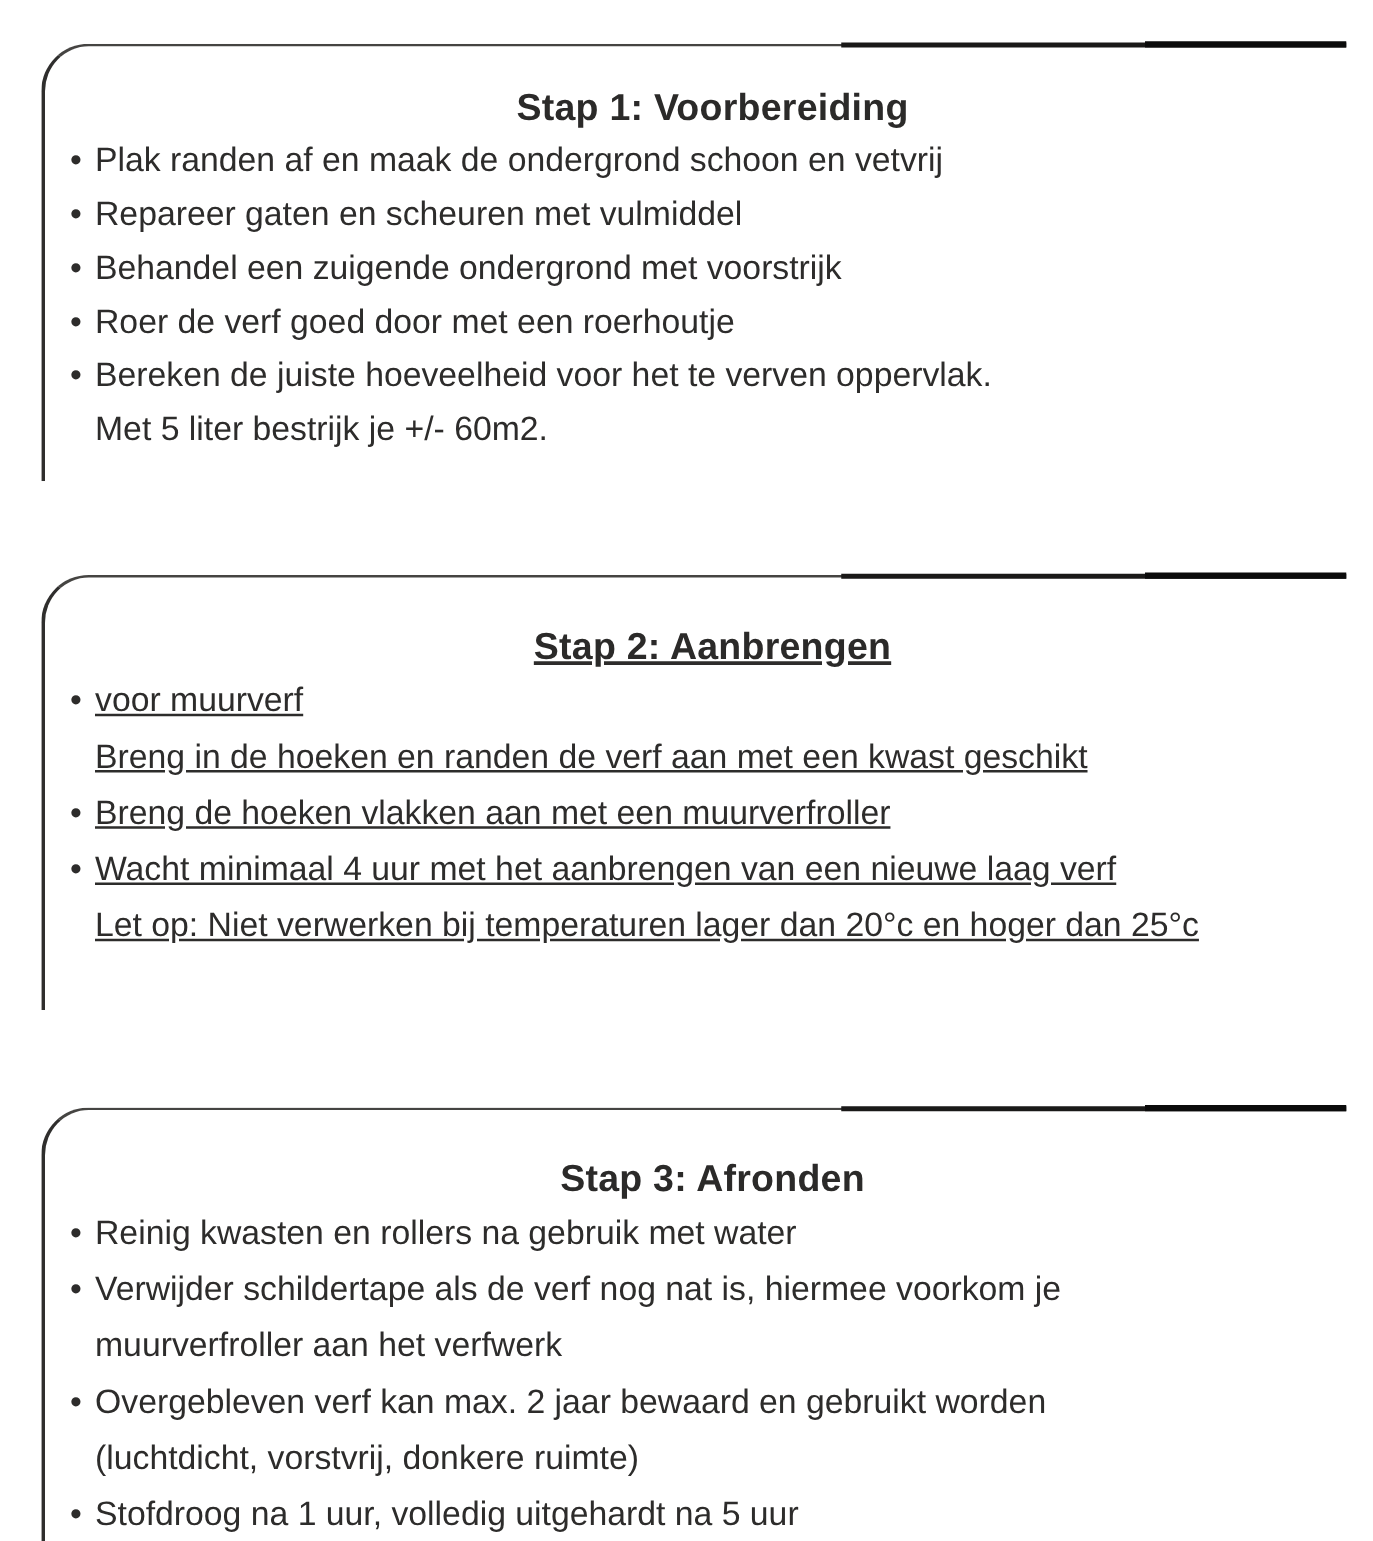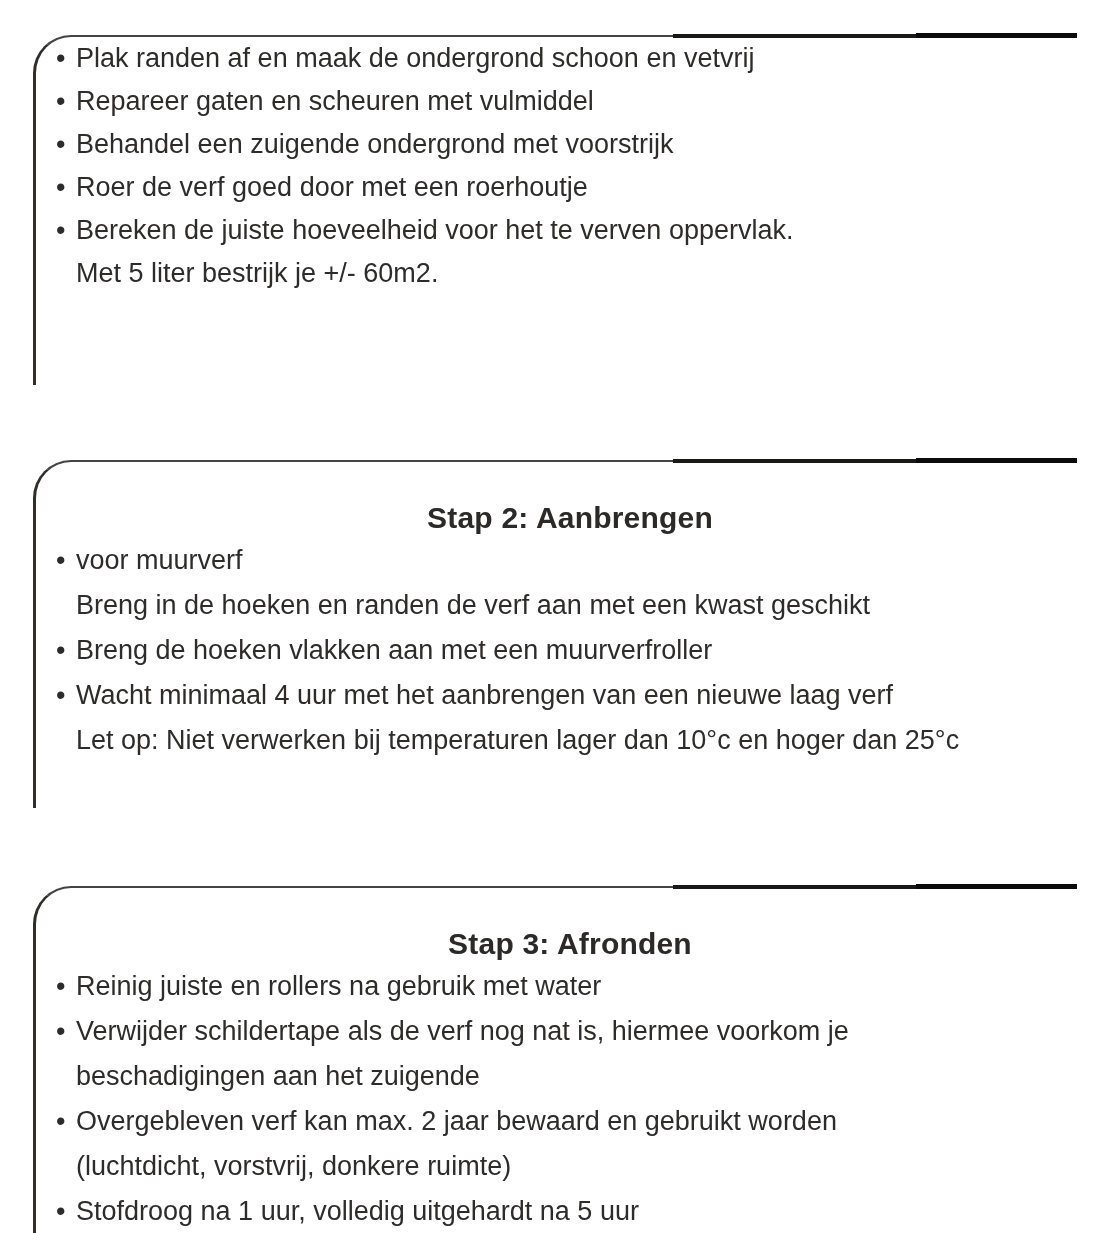--- a/index.html
+++ b/index.html
@@ -18,21 +18,21 @@
   .step-box {
     position: absolute;
     left: 33px;
     width: 1043px;
     border-left: 3px solid #2f2e2d;
     border-top: 2px solid #454442;
     border-top-left-radius: 38px;
     box-sizing: border-box;
   }
   .step-box.b1 { top: 35px;  height: 350px; }
-  .step-box.b2 { top: 460px; height: 348px; }
+  .step-box.b2 { top: 460px; height: 348px; text-decoration: underline; }
   .step-box.b3 { top: 886px; height: 349px; }
 
   
   .top-accent-medium {
     position: absolute;
     top: -3px;
     left: 637px;
     right: -1px;
     height: 4px;
     background: #1a1918;
@@ -80,20 +80,21 @@
     color: #2d2c2b;
   }
   .bullet-line { white-space: nowrap; }
 </style>
 </head>
 <body>
 
 <section class="step-box b1">
   <div class="top-accent-medium"></div>
   <div class="top-accent-thick"></div>
+  <h2 class="step-title">Stap 1: Voorbereiding</h2>
   <ul class="bullet-list">
     <li>
       <span class="bullet-dot">•</span>
       <div class="bullet-line">Plak randen af en maak de ondergrond schoon en vetvrij</div>
     </li>
     <li>
       <span class="bullet-dot">•</span>
       <div class="bullet-line">Repareer gaten en scheuren met vulmiddel</div>
     </li>
     <li>
@@ -122,38 +123,38 @@
       <div class="bullet-line">voor muurverf</div>
       <div class="bullet-line">Breng in de hoeken en randen de verf aan met een kwast geschikt</div>
     </li>
     <li>
       <span class="bullet-dot">•</span>
       <div class="bullet-line">Breng de hoeken vlakken aan met een muurverfroller</div>
     </li>
     <li>
       <span class="bullet-dot">•</span>
       <div class="bullet-line">Wacht minimaal 4 uur met het aanbrengen van een nieuwe laag verf</div>
-      <div class="bullet-line">Let op: Niet verwerken bij temperaturen lager dan 10°c en hoger dan 25°c</div>
+      <div class="bullet-line">Let op: Niet verwerken bij temperaturen lager dan 20°c en hoger dan 25°c</div>
     </li>
   </ul>
 </section>
 
 <section class="step-box b3">
   <div class="top-accent-medium"></div>
   <div class="top-accent-thick"></div>
   <h2 class="step-title">Stap 3: Afronden</h2>
   <ul class="bullet-list">
     <li>
       <span class="bullet-dot">•</span>
-      <div class="bullet-line">Reinig juiste en rollers na gebruik met water</div>
+      <div class="bullet-line">Reinig kwasten en rollers na gebruik met water</div>
     </li>
     <li>
       <span class="bullet-dot">•</span>
       <div class="bullet-line">Verwijder schildertape als de verf nog nat is, hiermee voorkom je</div>
-      <div class="bullet-line">beschadigingen aan het zuigende</div>
+      <div class="bullet-line">muurverfroller aan het verfwerk</div>
     </li>
     <li>
       <span class="bullet-dot">•</span>
       <div class="bullet-line">Overgebleven verf kan max. 2 jaar bewaard en gebruikt worden</div>
       <div class="bullet-line">(luchtdicht, vorstvrij, donkere ruimte)</div>
     </li>
     <li>
       <span class="bullet-dot">•</span>
       <div class="bullet-line">Stofdroog na 1 uur, volledig uitgehardt na 5 uur</div>
     </li>

